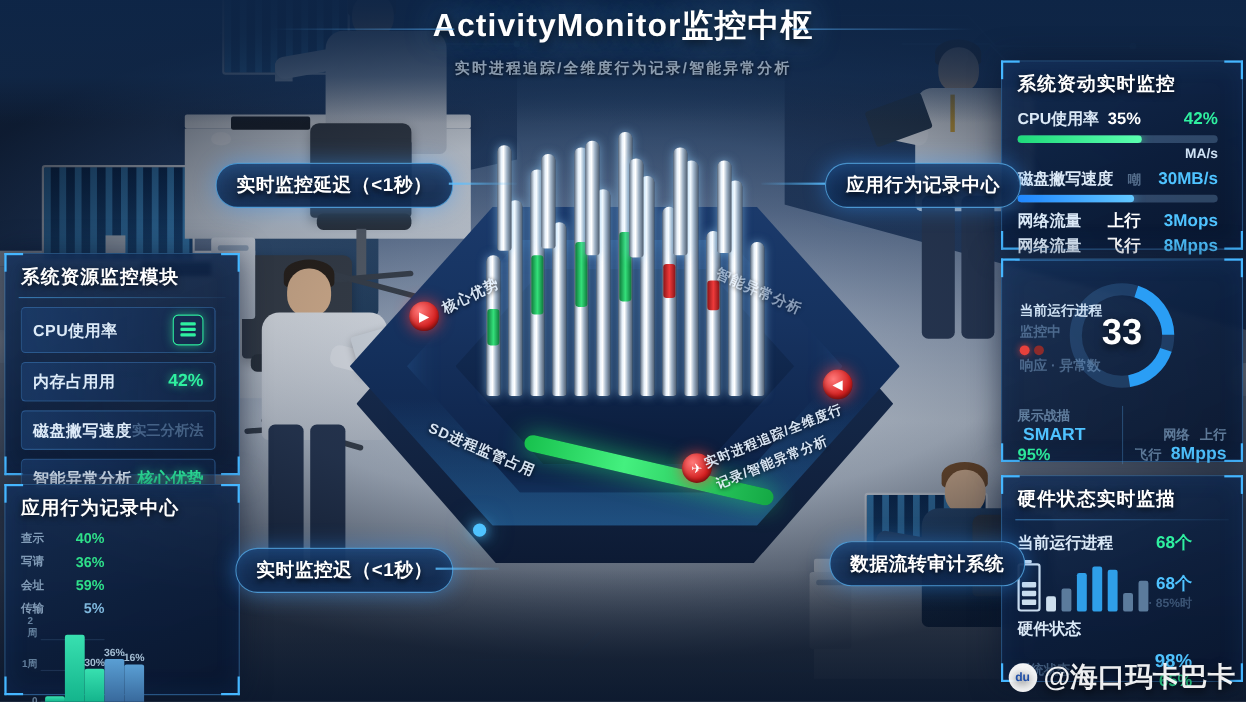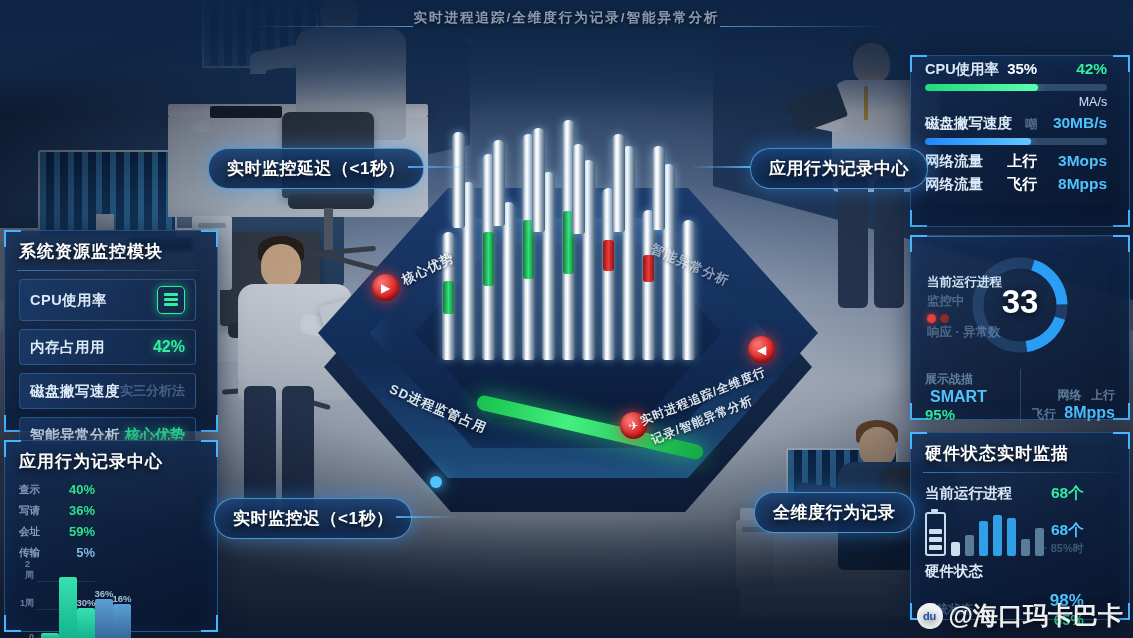--- a/index.html
+++ b/index.html
@@ -194,21 +194,21 @@
   
   .m-row{display:flex;align-items:baseline;gap:8px;margin:4px 0 2px;}
   .m-lab{color:#dbe9f7;font-size:14.5px;font-weight:600;flex:0 0 auto;}
   .m-mid{color:#ffffff;font-size:15px;font-weight:700;margin-left:auto;}
   .m-right{font-size:15.5px;font-weight:700;color:#2ff0a0;min-width:62px;text-align:right;}
   .m-right.blue{color:#4fc3ff;}
   .bar{height:7px;border-radius:4px;background:rgba(120,160,200,.33);margin:5px 0 7px;position:relative;overflow:hidden;}
   .bar>span{position:absolute;left:0;top:0;bottom:0;border-radius:4px;}
   .bar.green>span{background:linear-gradient(90deg,#1fd97a,#5bffb0);box-shadow:0 0 10px rgba(60,240,150,.7);}
   .bar.blue>span{background:linear-gradient(90deg,#1f86ff,#63c8ff);box-shadow:0 0 10px rgba(70,180,255,.7);}
-  .unit{color:#cfe2f4;font-size:12.5px;font-weight:400;}
+  .unit{color:#cfe2f4;font-size:12.5px;font-weight:700;}
 
   
   .gauge-wrap{position:relative;height:118px;margin-top:2px;}
   .gauge{position:absolute;left:50%;top:2px;transform:translateX(-50%);width:112px;height:112px;}
   .gauge-num{
     position:absolute;left:0;right:0;top:36px;text-align:center;
     color:#fff;font-size:33px;font-weight:700;text-shadow:0 2px 8px rgba(0,0,0,.7);
   }
   .g-side{position:absolute;top:26px;width:84px;}
   .g-side.l{left:2px}.g-side.r{right:2px;text-align:right}
@@ -447,20 +447,21 @@
     <div class="hex-label" style="left:82px;top:72px;transform:rotate(-26deg);">核心优势</div>
     <div class="hex-label" style="left:330px;top:68px;transform:rotate(24deg);opacity:.55;">智能异常分析</div>
     <div class="hex-label" style="left:68px;top:212px;transform:rotate(23deg);">SD进程监管占用</div>
     <div class="hex-label" style="left:318px;top:200px;transform:rotate(-22deg);font-size:12px;">实时进程追踪/全维度行</div>
     <div class="hex-label" style="left:330px;top:224px;transform:rotate(-22deg);font-size:12px;">记录/智能异常分析</div>
 
     <div class="hex-node" style="left:112px;top:288px;"></div>
   </div>
 
   <div class="hdr">
+    <h1>ActivityMonitor监控中枢</h1>
     <div class="sub">实时进程追踪/全维度行为记录/智能异常分析</div>
   </div>
   <div class="hdr-line" style="left:248px;"></div>
   <div class="hdr-line r" style="right:248px;"></div>
 
   <div class="panel" style="left:4px;top:230px;width:212px;height:200px;">
     <div class="pcorner-tr"></div>
       <div class="pcorner-bl"></div>
     <div class="p-title">系统资源监控模块</div>
     <div class="p-title-rule"></div>
@@ -558,20 +559,21 @@
             </div>
           </div>
 
       </div>
     </div>
   </div>
 
   <div class="panel" style="left:910px;top:55px;width:218px;height:170px;">
     <div class="pcorner-tr"></div>
       <div class="pcorner-bl"></div>
+    <div class="p-title">系统资动实时监控</div>
     <div class="p-body" style="padding-top:0;">
 
       <div class="m-row">
         <span class="m-lab">CPU使用率</span>
         <span class="m-mid">35%</span>
         <span class="m-right">42%</span>
       </div>
       <div class="bar green">
           <span style="width:62%"></span>
         </div>
@@ -685,29 +687,29 @@
       <div style="display:flex;align-items:center;justify-content:space-between;margin-top:10px;">
         <span class="ghost" style="font-size:12px;">系统状态</span>
         <div style="text-align:right;">
           <div class="m-right blue" style="min-width:auto;font-size:17px;">98%</div>
           <div class="m-right" style="min-width:auto;font-size:15px;color:#2ff0a0;">65%</div>
         </div>
       </div>
     </div>
   </div>
 
-  <div class="badge" style="left:208px;top:148px;">实时监控延迟（&lt;1秒）</div>
+  <div class="badge" style="left:196px;top:148px;">实时监控延迟（&lt;1秒）</div>
   <div class="connector" style="left:408px;top:166px;width:62px;"></div>
 
   <div class="badge" style="left:750px;top:148px;">应用行为记录中心</div>
   <div class="connector" style="left:692px;top:166px;width:58px;transform:scaleX(-1);"></div>
 
   <div class="badge" style="left:214px;top:498px;">实时监控迟（&lt;1秒）</div>
   <div class="connector" style="left:396px;top:516px;width:58px;"></div>
 
-  <div class="badge" style="left:754px;top:492px;">全维度行为记录</div>
+  <div class="badge" style="left:754px;top:492px;">数据流转审计系统</div>
 
   <div class="wm">
     <span class="wm-paw">du</span>
     <span>@海口玛卡巴卡</span>
   </div>
 
 </div>
 
 </body></html>

